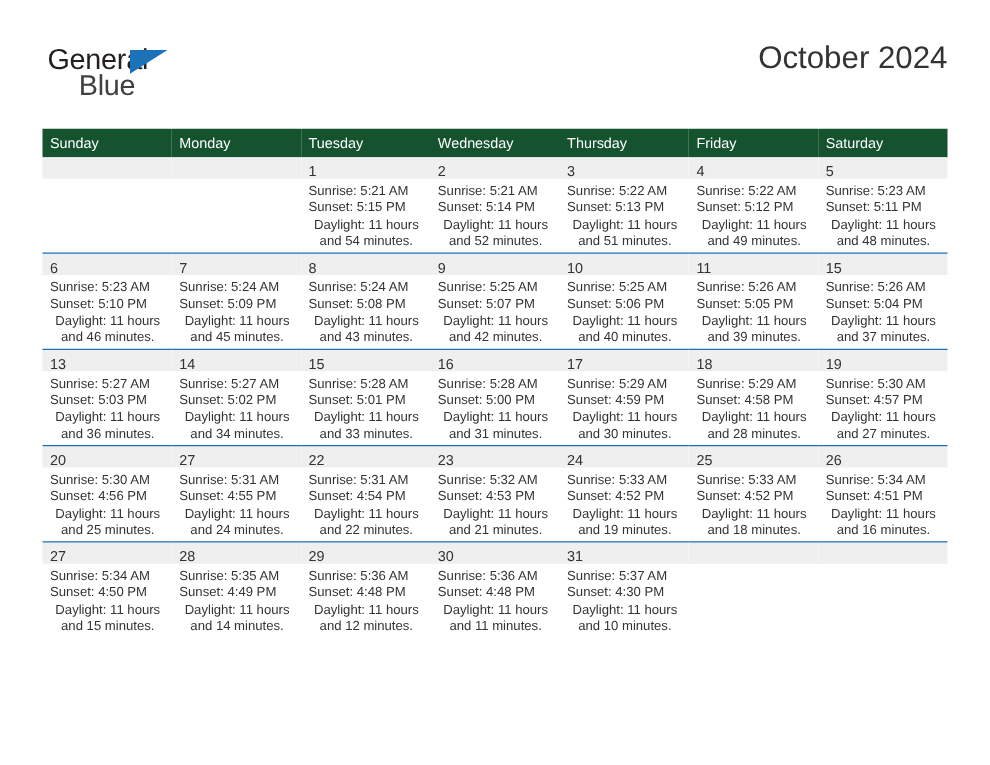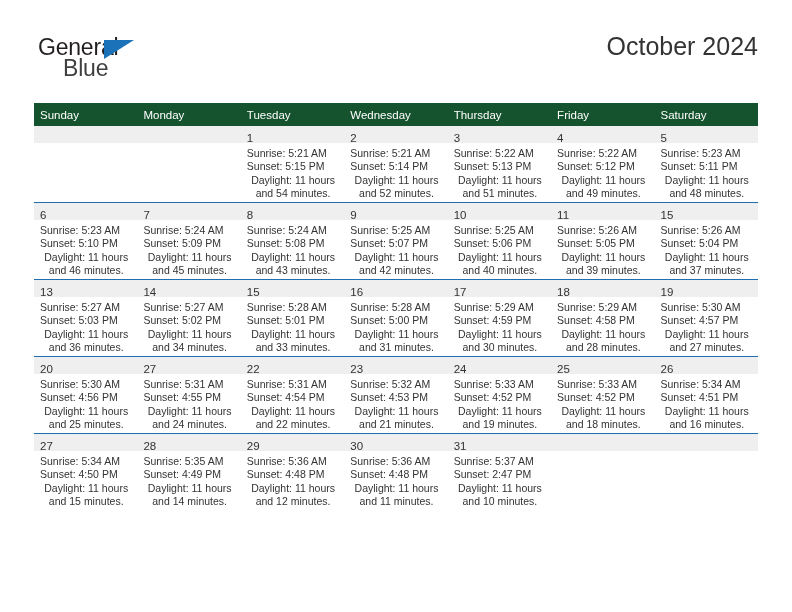--- a/index.html
+++ b/index.html
@@ -428,21 +428,21 @@
             <div class="dayinfo">
               <div>Sunrise: 5:36 AM</div>
               <div>Sunset: 4:48 PM</div>
               <div class="daylight">Daylight: 11 hours and 11 minutes.</div>
             </div>
           </td>
           <td class="daycell">
             <div class="daynum-band"><span class="daynum">31</span></div>
             <div class="dayinfo">
               <div>Sunrise: 5:37 AM</div>
-              <div>Sunset: 2:47 PM</div>
+              <div>Sunset: 4:30 PM</div>
               <div class="daylight">Daylight: 11 hours and 10 minutes.</div>
             </div>
           </td>
           <td class="daycell empty">
             <div class="daynum-band"><span class="daynum"></span></div>
           </td>
           <td class="daycell empty">
             <div class="daynum-band"><span class="daynum"></span></div>
           </td>
         </tr>

